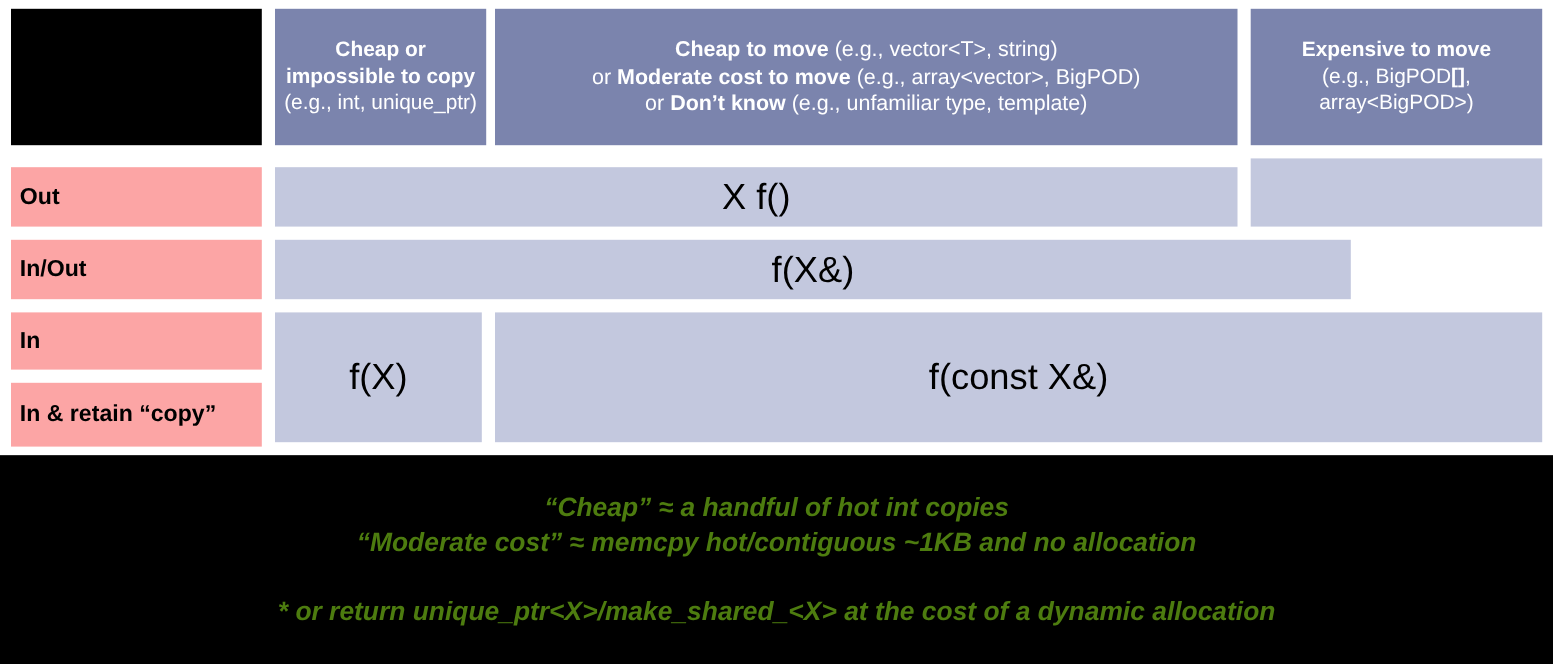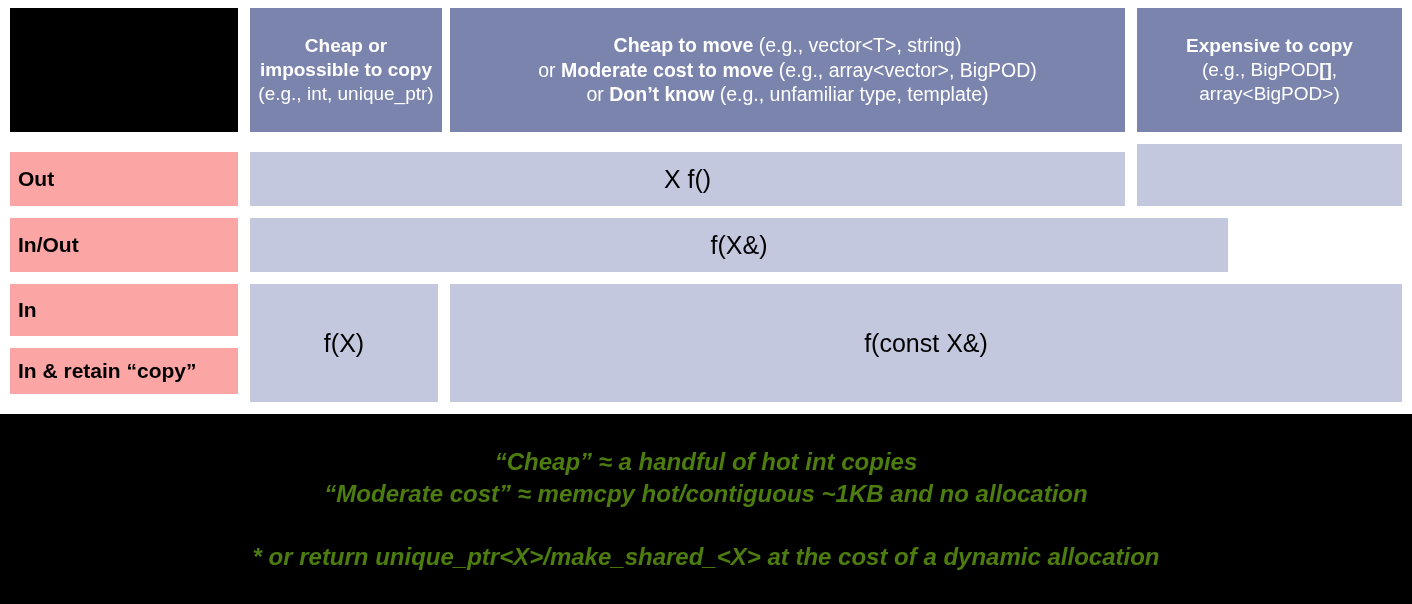--- a/index.html
+++ b/index.html
@@ -84,32 +84,32 @@
     font-weight: bold;
     font-size: 21px;
     display: flex;
     align-items: center;
     padding-left: 8px;
     box-sizing: border-box;
   }
   .rl-out    { top: 152px; height: 54px; }
   .rl-inout  { top: 218px; height: 54px; }
   .rl-in     { top: 284px; height: 52px; }
-  .rl-retain { top: 348px; height: 46px; }
+  .rl-retain { top: 348px; height: 58px; }
 
   
   .cell {
     position: absolute;
     background: #c3c8de;
     color: #000000;
     display: flex;
     align-items: center;
     justify-content: center;
     text-align: center;
-    font-size: 25px;
+    font-size: 33px;
     box-sizing: border-box;
   }
   .cell-xf      { left: 250px; top: 152px; width: 875px; height: 54px; }
   .cell-fxamp   { left: 250px; top: 218px; width: 978px; height: 54px; }
   .cell-fx      { left: 250px; top: 284px; width: 188px; height: 118px; }
   .cell-fconst  { left: 450px; top: 284px; width: 952px; height: 118px; }
   .cell-expout  { left: 1137px; top: 144px; width: 265px; height: 62px; background: #c3c8de; }
 
   
   .notes {
@@ -157,21 +157,21 @@
             <span>or </span><span class="b">Moderate cost to move</span><span> (e.g., array&lt;vector&gt;, BigPOD)</span>
           </div>
           <div>
             <span>or </span><span class="b">Don’t know</span><span> (e.g., unfamiliar type, template)</span>
           </div>
         </div>
       </div>
 
       <div class="hdr hdr-expensive">
         <div>
-          <div class="b">Expensive to copy</div>
+          <div class="b">Expensive to move</div>
           <div>
             <span>(e.g., BigPOD</span><span class="b">[]</span><span>,</span>
           </div>
           <div>array&lt;BigPOD&gt;)</div>
         </div>
       </div>
     </div>
 
     <div class="rowlabel rl-out">Out</div>
     <div class="rowlabel rl-inout">In/Out</div>

